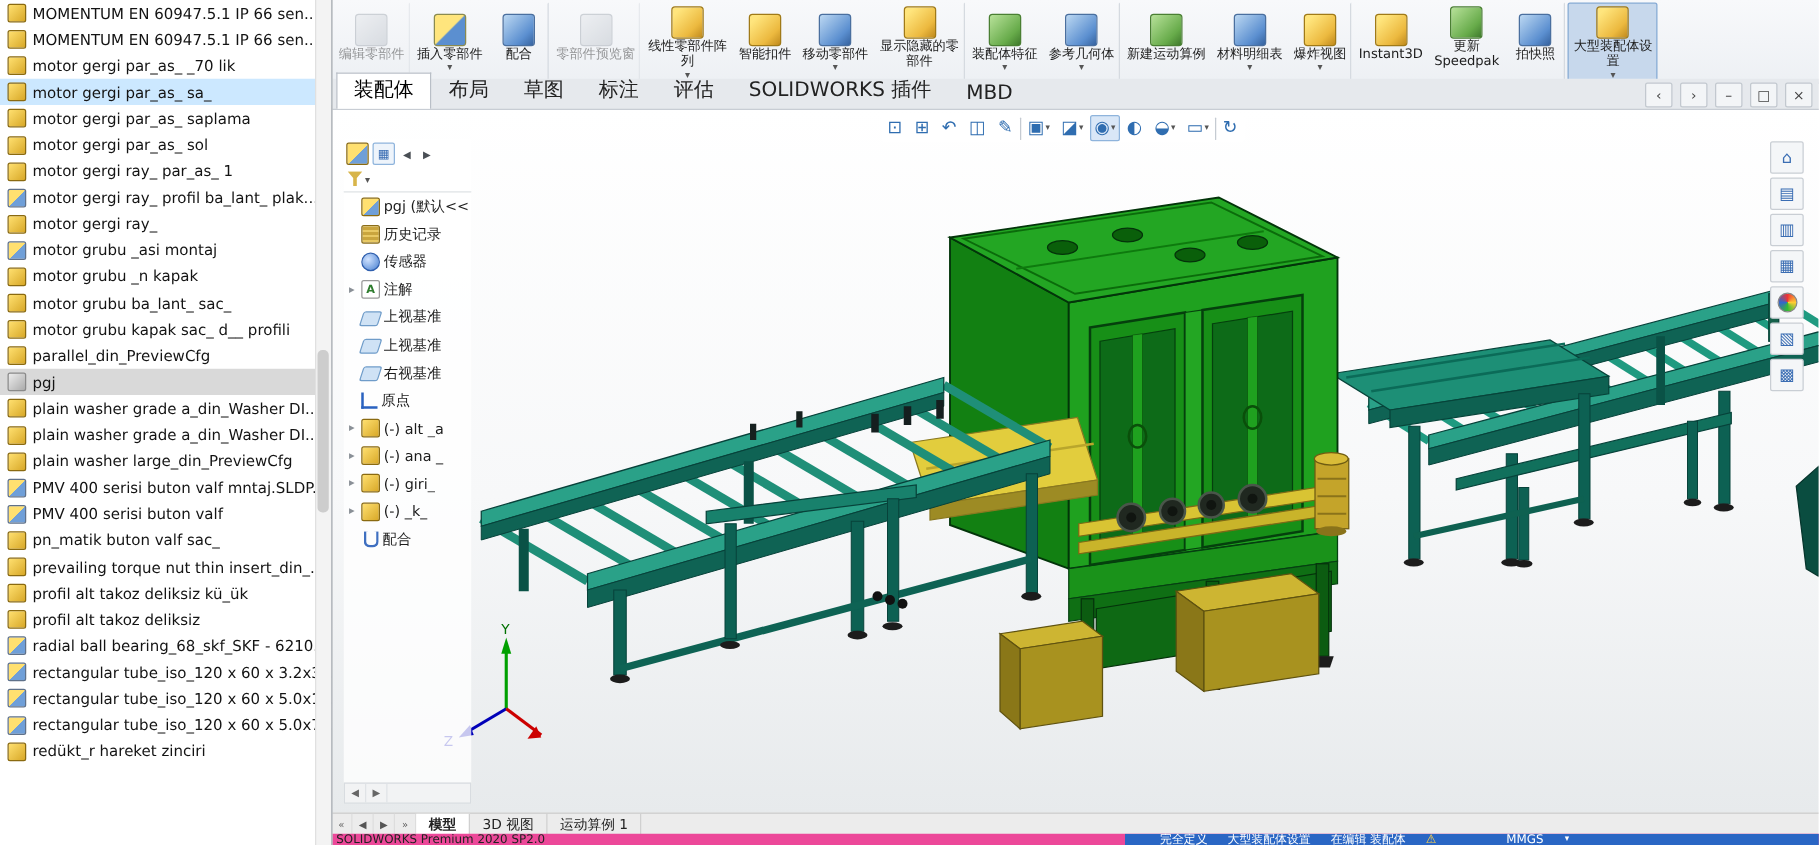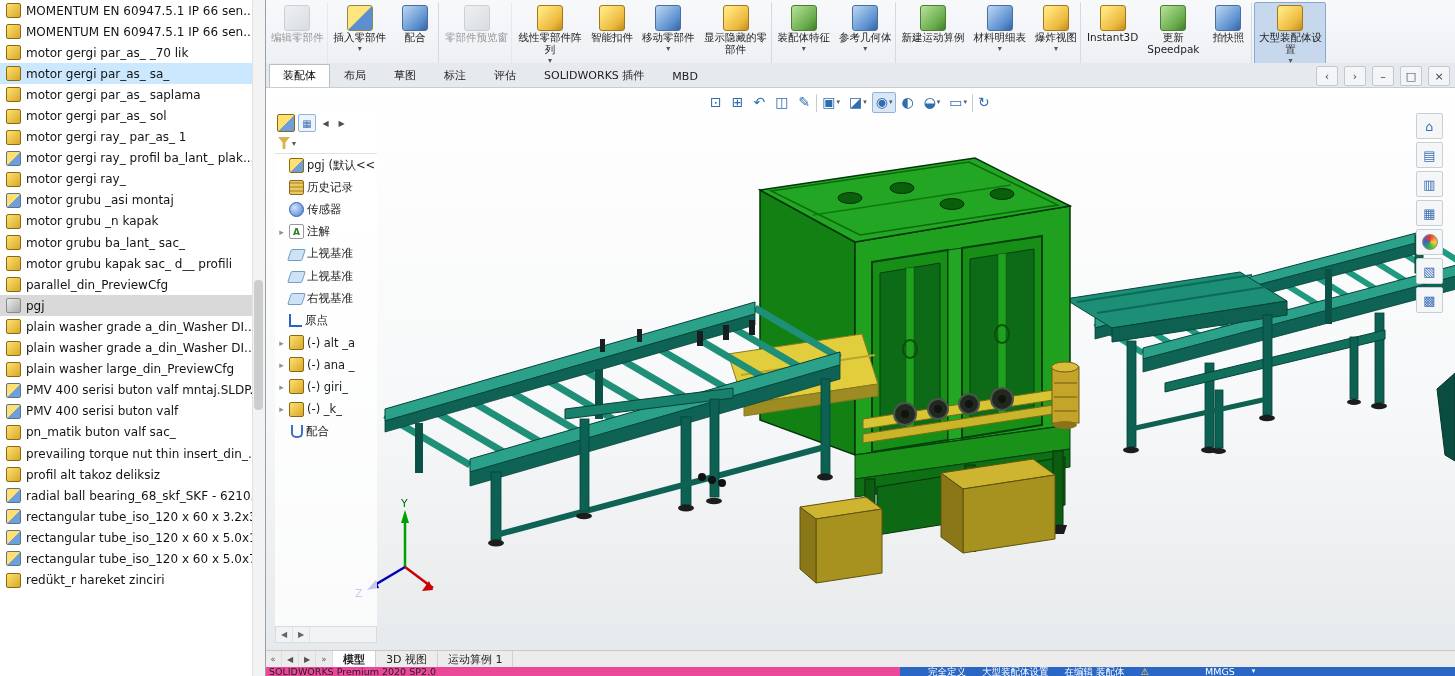--- a/index.html
+++ b/index.html
@@ -19,39 +19,39 @@
   .fi.cfg{background:linear-gradient(135deg,#ececec,#ababab);border-color:#8a8a8a}
   .flabel{font-size:12px;color:#141414}
   #fl-scroll{position:absolute;right:0;top:0;width:12px;height:676px;background:#f3f3f3;
              border-left:1px solid #e0e0e0}
   #fl-thumb{position:absolute;left:1px;top:280px;width:9px;height:130px;background:#cdcdcd;border-radius:4px}
 
   
   #ribbon{position:absolute;left:265px;top:0;width:1190px;height:63px;
           background:linear-gradient(#f8f9fb,#edf0f4);border-bottom:1px solid #ccd2d9;
           display:flex;align-items:stretch;padding:2px 2px 1px;gap:1px;z-index:20}
-  .rbtn{display:flex;flex-direction:column;align-items:center;justify-content:flex-start;
+  .rbtn{display:flex;flex-direction:column;align-items:center;justify-content:center;
         padding:2px 3px 0;min-width:40px;max-width:64px;border:1px solid transparent;border-radius:2px;
         text-align:center}
   .rbtn .rlabel{font-size:10.5px;line-height:1.12;white-space:pre-line;word-break:break-all;color:#1d1d1d}
   .rbtn.dis{opacity:.45}
   .rbtn.on{background:#c7d8ec;border-color:#84a9d4}
   .rbtn.sep{border-right:1px solid #d5dae0;border-radius:0;margin-right:1px}
   .ri{width:24px;height:24px;border-radius:3px;margin-bottom:1px;flex:none}
   .ri.yellow{background:linear-gradient(135deg,#ffe57d 15%,#ecb93f 70%,#c08a1d);border:1px solid #a07a18}
   .ri.blue{background:linear-gradient(135deg,#bcd8f2,#5b8fd0 70%,#36639f);border:1px solid #4a6f9f}
   .ri.green{background:linear-gradient(135deg,#b8e29a,#67ab4a 70%,#3f7a2c);border:1px solid #4a7f33}
   .ri.gray{background:linear-gradient(135deg,#e3e6ea,#b9bfc7);border:1px solid #9aa2ab}
   .ri.yb{background:linear-gradient(135deg,#ffe57d 48%,#5b8fd0 52%);border:1px solid #8a8a50}
   .rdd{font-size:8px;color:#555;height:9px;line-height:9px}
 
   
   #tabstrip{position:absolute;left:265px;top:63px;width:1190px;height:24px;background:#e6e9ed;
             border-bottom:1px solid #c8cdd4;display:flex;align-items:flex-end;padding-left:4px;z-index:20}
-  .tab{padding:3px 13px 4px;font-size:11px;color:#222;border:1px solid transparent;border-bottom:none}
+  .tab{padding:3px 13px 4px;font-size:16px;color:#222;border:1px solid transparent;border-bottom:none}
   .tab.act{background:#fff;border-color:#b9bfc7;color:#000}
   #wctrl{position:absolute;right:5px;top:66px;display:flex;gap:6px;z-index:25}
   .wc{width:20px;height:18px;display:flex;align-items:center;justify-content:center;font-size:11px;
       color:#444;border:1px solid #c2c8cf;background:#f3f5f7;border-radius:2px}
 
   
   #viewport{position:absolute;left:265px;top:87px;width:1190px;height:563px;overflow:hidden;
             background:linear-gradient(180deg,#ffffff 0%,#f7f8f9 55%,#e7eaec 100%)}
   #scene{position:absolute;left:0;top:0;width:1190px;height:563px}
 
@@ -237,20 +237,24 @@
       <div class="frow">
         <span class="fi part"></span>
         <span class="flabel">pn_matik buton valf sac_</span>
       </div>
 
       <div class="frow">
         <span class="fi part"></span>
         <span class="flabel">prevailing torque nut thin insert_din_...</span>
       </div>
 
+      <div class="frow">
+        <span class="fi part"></span>
+        <span class="flabel">profil alt takoz deliksiz kü_ük</span>
+      </div>
 
       <div class="frow">
         <span class="fi part"></span>
         <span class="flabel">profil alt takoz deliksiz</span>
       </div>
 
 
       <div class="frow">
         <span class="fi asm"></span>
         <span class="flabel">radial ball bearing_68_skf_SKF - 6210...</span>

